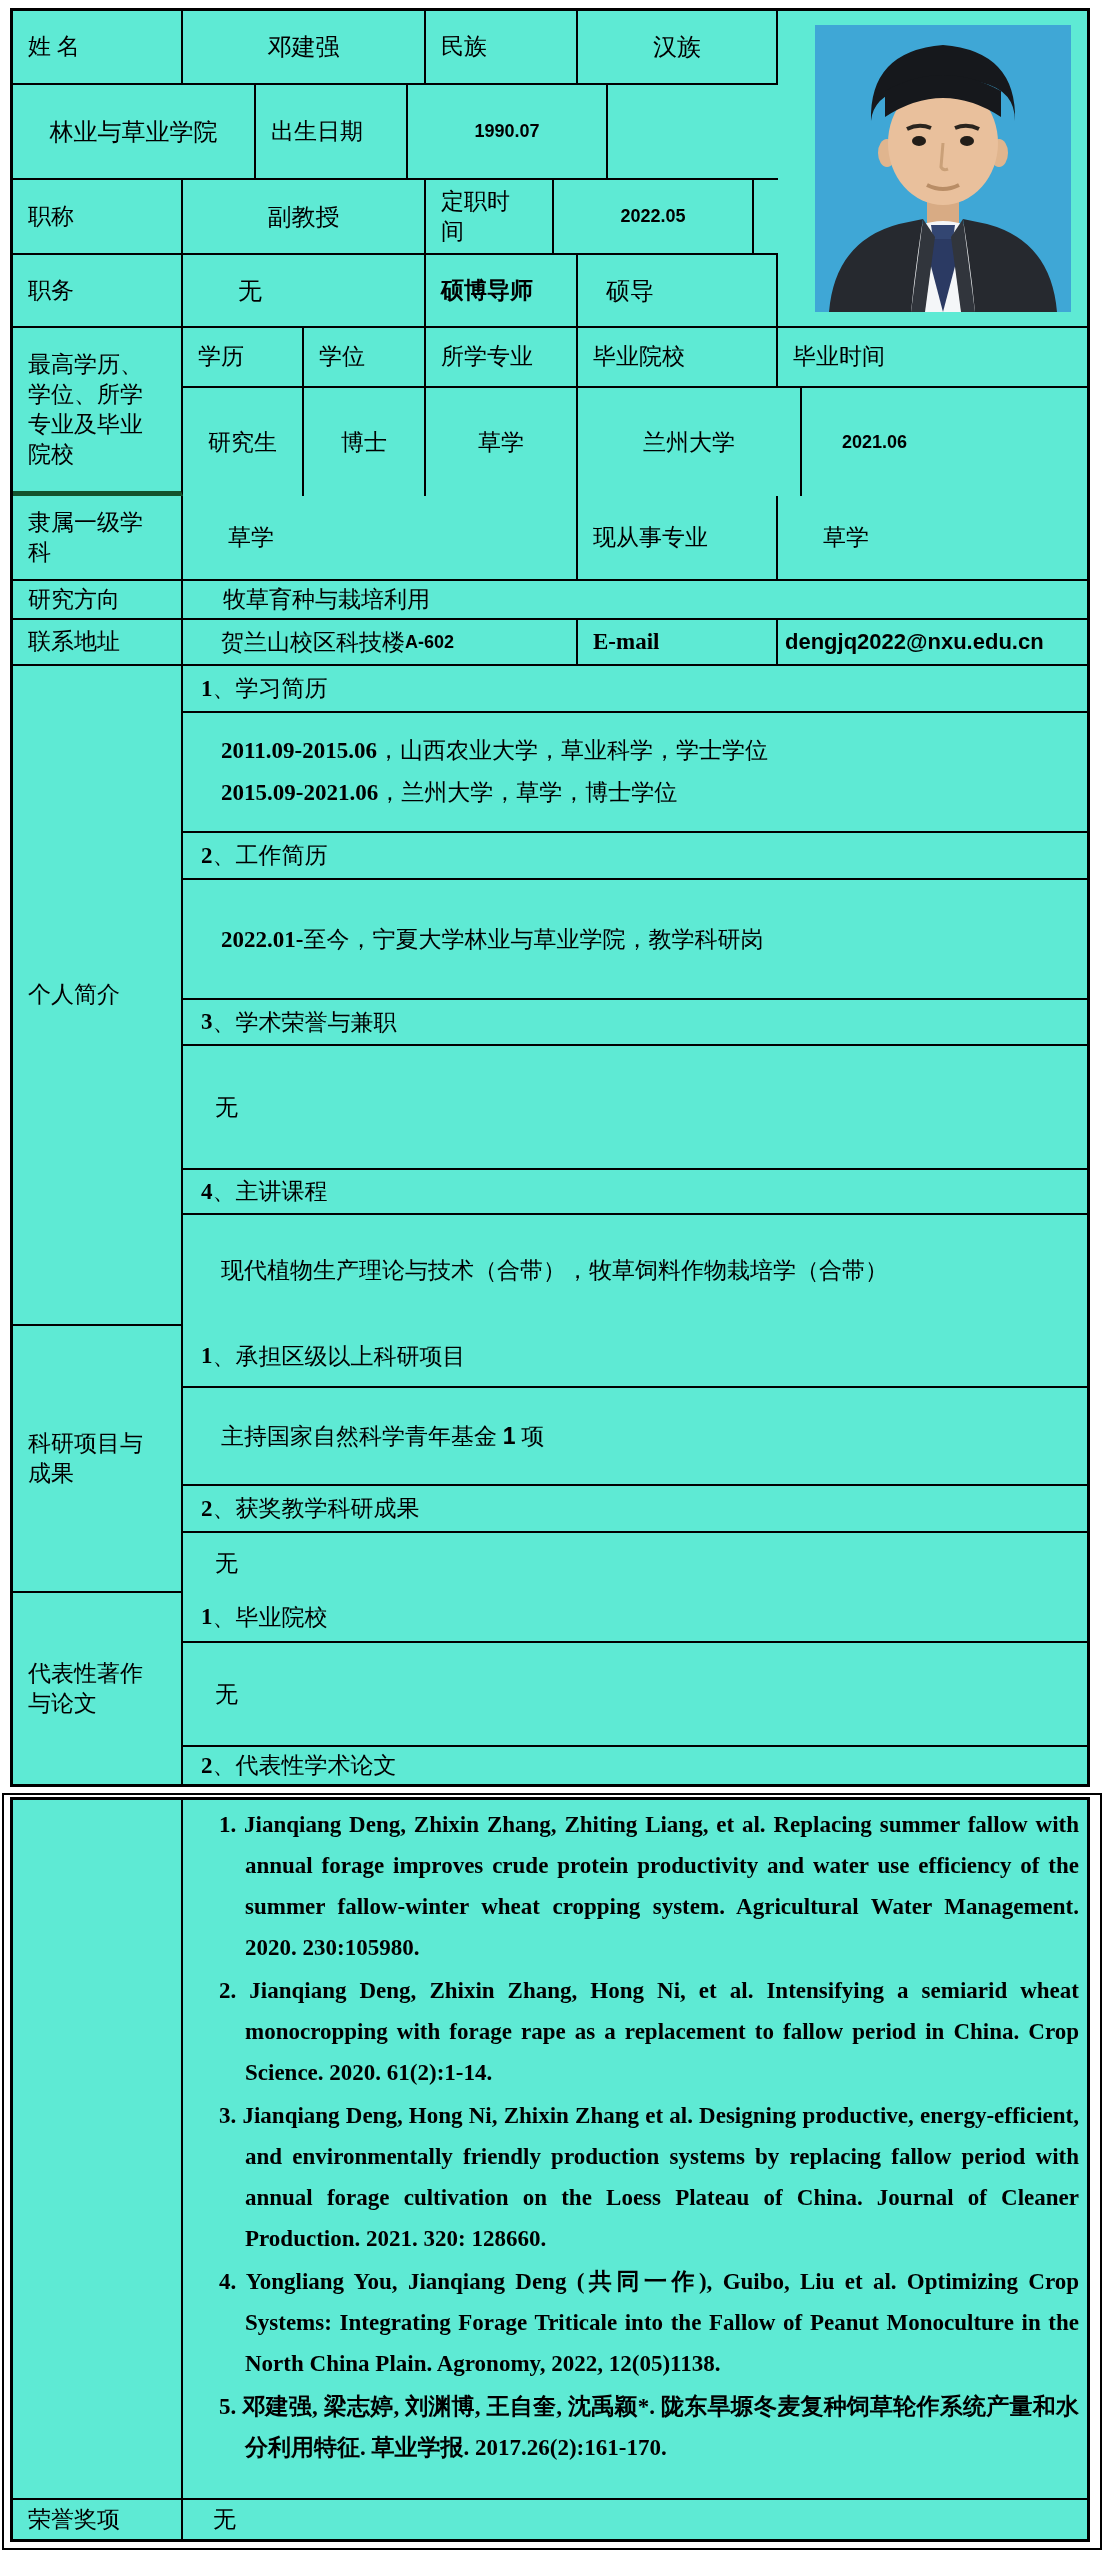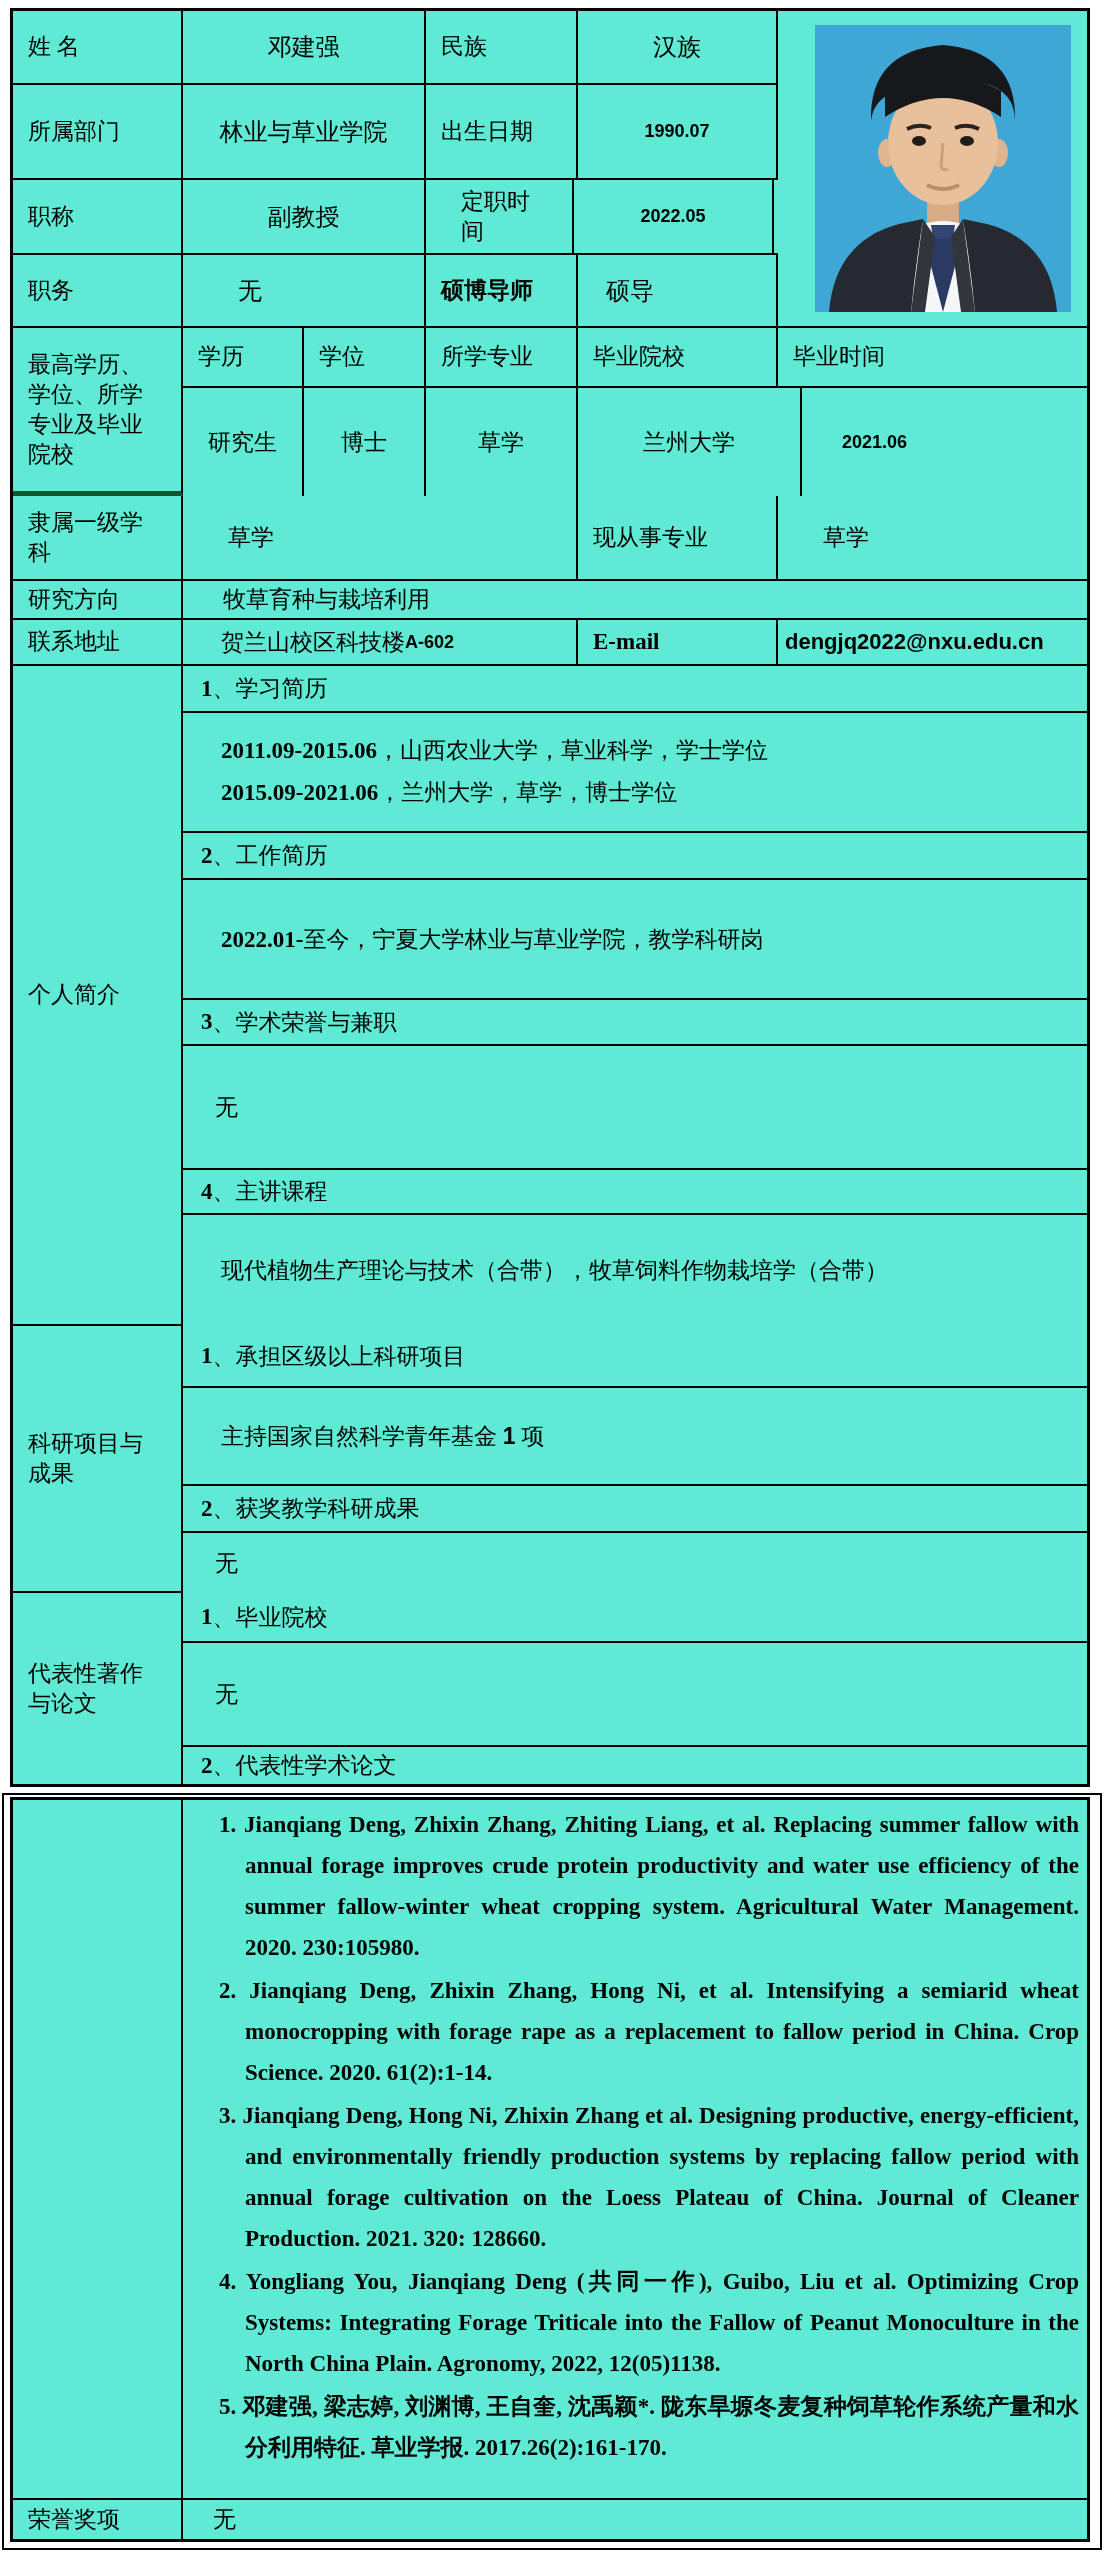--- a/index.html
+++ b/index.html
@@ -41,29 +41,28 @@
 
     <div style="display:flex;">
       <div style="width:765px;">
         <div class="row" style="height:74px;">
           <div class="cell lab" style="width:170px;">姓 名</div>
           <div class="cell val ctr" style="width:243px;">邓建强</div>
           <div class="cell lab" style="width:152px;">民族</div>
           <div class="cell val ctr" style="width:200px;">汉族</div>
         </div>
         <div class="row" style="height:95px;">
-          <div class="cell lab" style="width:170px;">所属部门</div>
           <div class="cell val ctr" style="width:243px;">林业与草业学院</div>
           <div class="cell lab" style="width:152px;">出生日期</div>
           <div class="cell sans-b ctr" style="width:200px;">1990.07</div>
         </div>
         <div class="row" style="height:75px;">
           <div class="cell lab" style="width:170px;">职称</div>
           <div class="cell val ctr" style="width:243px;">副教授</div>
-          <div class="cell lab" style="width:128px;margin-left:20px;">定职时间</div>
+          <div class="cell lab" style="width:128px;">定职时间</div>
           <div class="cell sans-b ctr" style="width:200px;">2022.05</div>
         </div>
         <div class="row" style="height:73px;">
           <div class="cell lab" style="width:170px;">职务</div>
           <div class="cell val" style="width:243px;padding-left:55px;">无</div>
           <div class="cell lab" style="width:152px;font-weight:bold;">硕博导师</div>
           <div class="cell val" style="width:200px;padding-left:28px;">硕导</div>
         </div>
       </div>
       <div class="cell last photo-cell" style="flex:1;height:317px;border-bottom:2px solid #000;">

